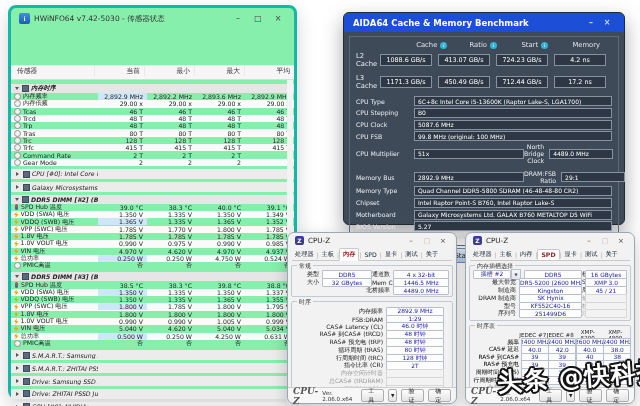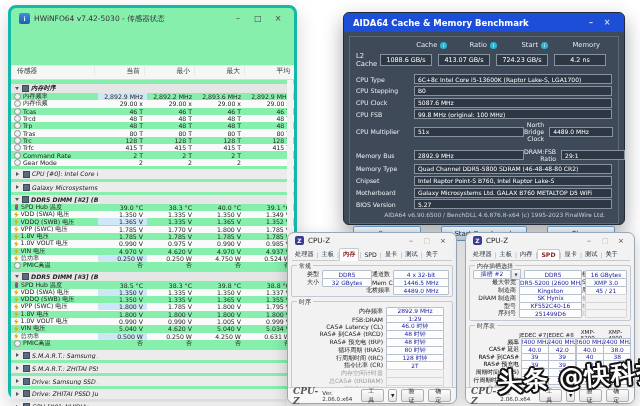--- a/index.html
+++ b/index.html
@@ -583,20 +583,27 @@
           </div>
         </div>
       <div id="bench-rows">
           <div class="bench-row">
             <div class="rl">L2 Cache</div>
             <div class="bbox">1088.6 GB/s</div>
             <div class="bbox">413.07 GB/s</div>
             <div class="bbox">724.23 GB/s</div>
             <div class="bbox">4.2 ns</div>
           </div>
+          <div class="bench-row">
+            <div class="rl">L3 Cache</div>
+            <div class="bbox">1171.3 GB/s</div>
+            <div class="bbox">450.49 GB/s</div>
+            <div class="bbox">712.44 GB/s</div>
+            <div class="bbox">17.2 ns</div>
+          </div>
         </div>
       <div id="aida-info">
           <div class="info-row">
             <div class="il">CPU Type</div>
             <div class="ibox">6C+8c Intel Core i5-13600K  (Raptor Lake-S, LGA1700)</div>
           </div>
           <div class="info-row">
             <div class="il">CPU Stepping</div>
             <div class="ibox">B0</div>
           </div>

